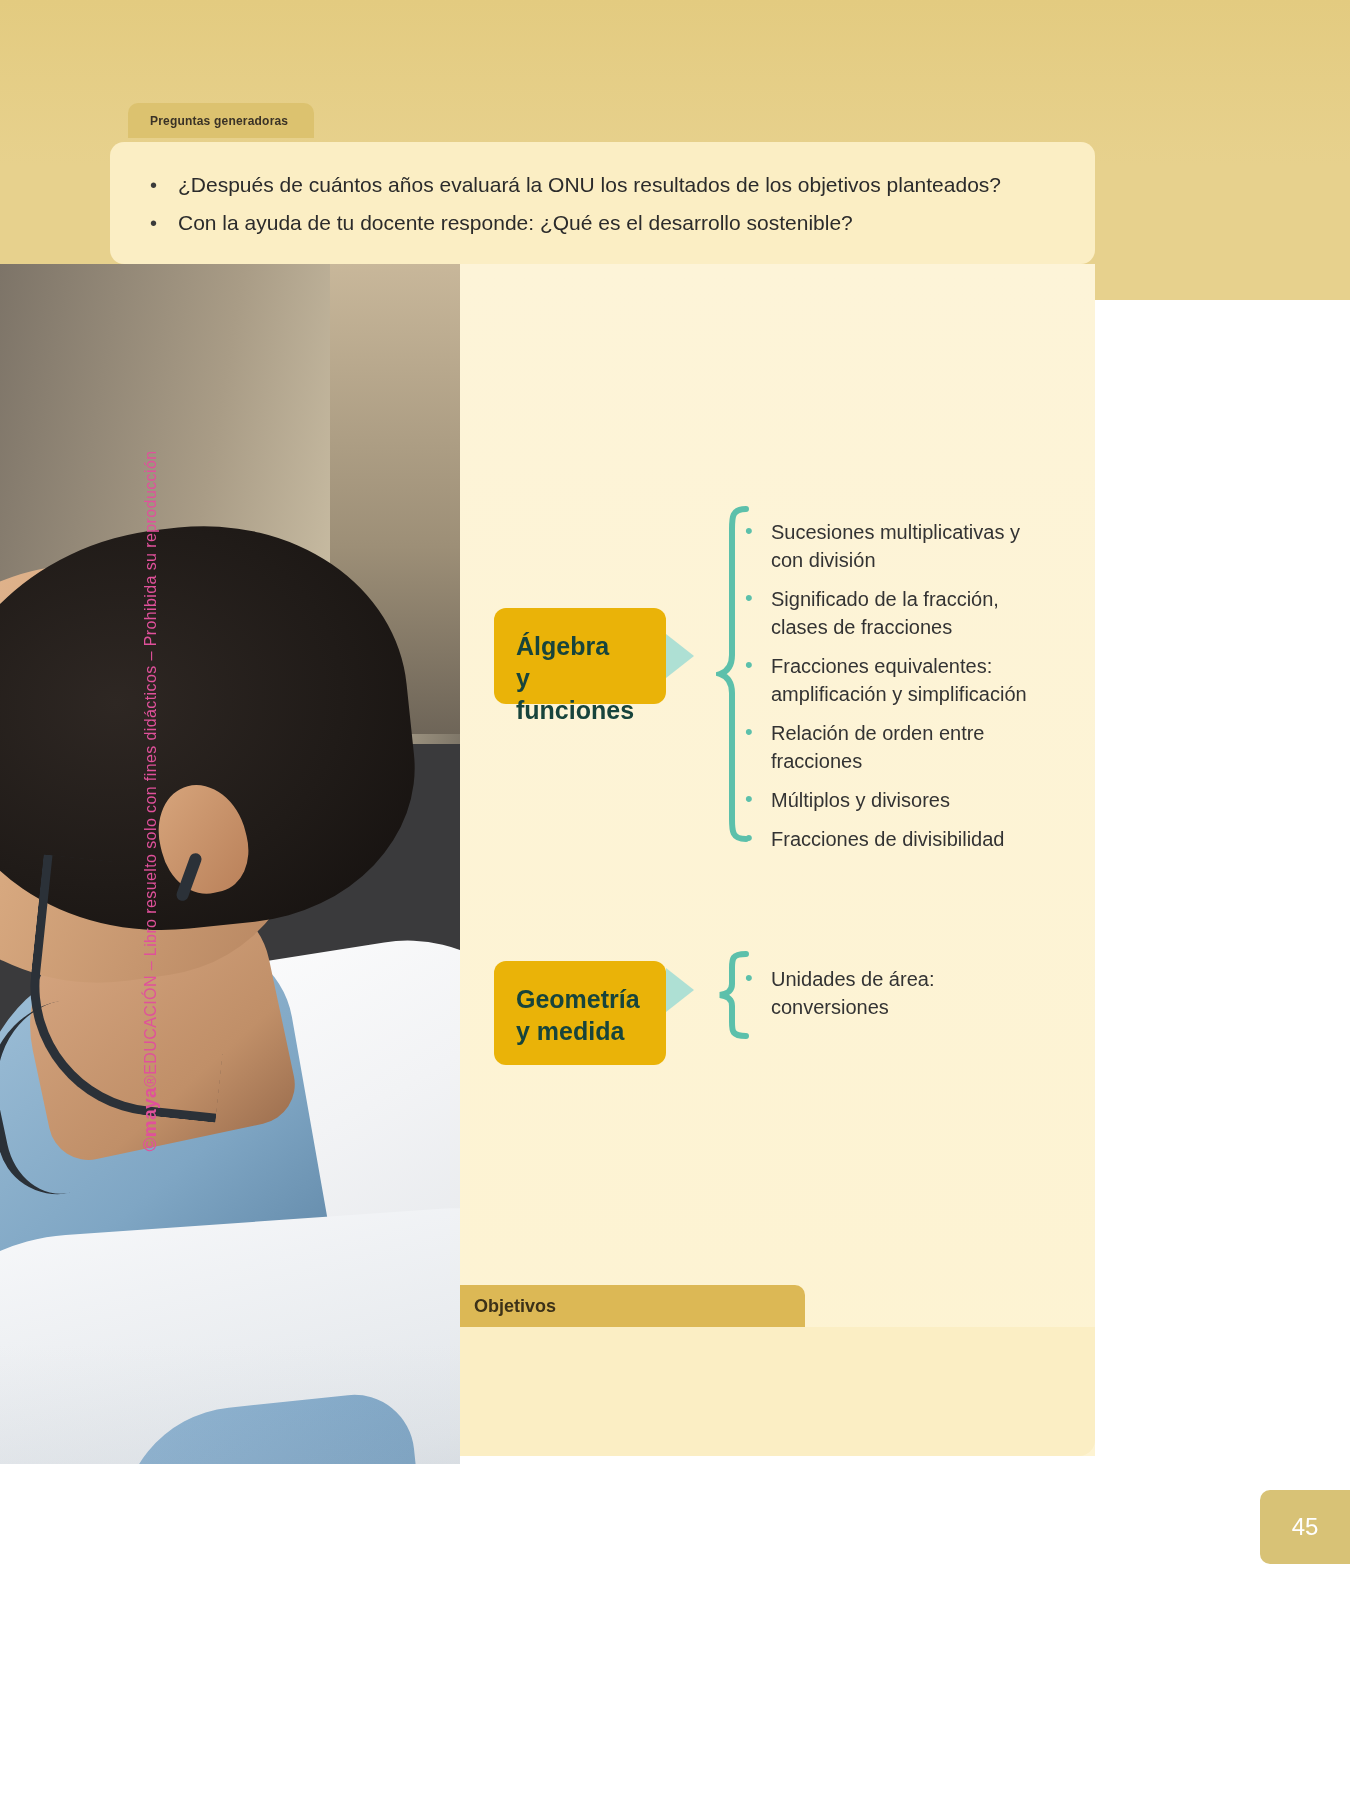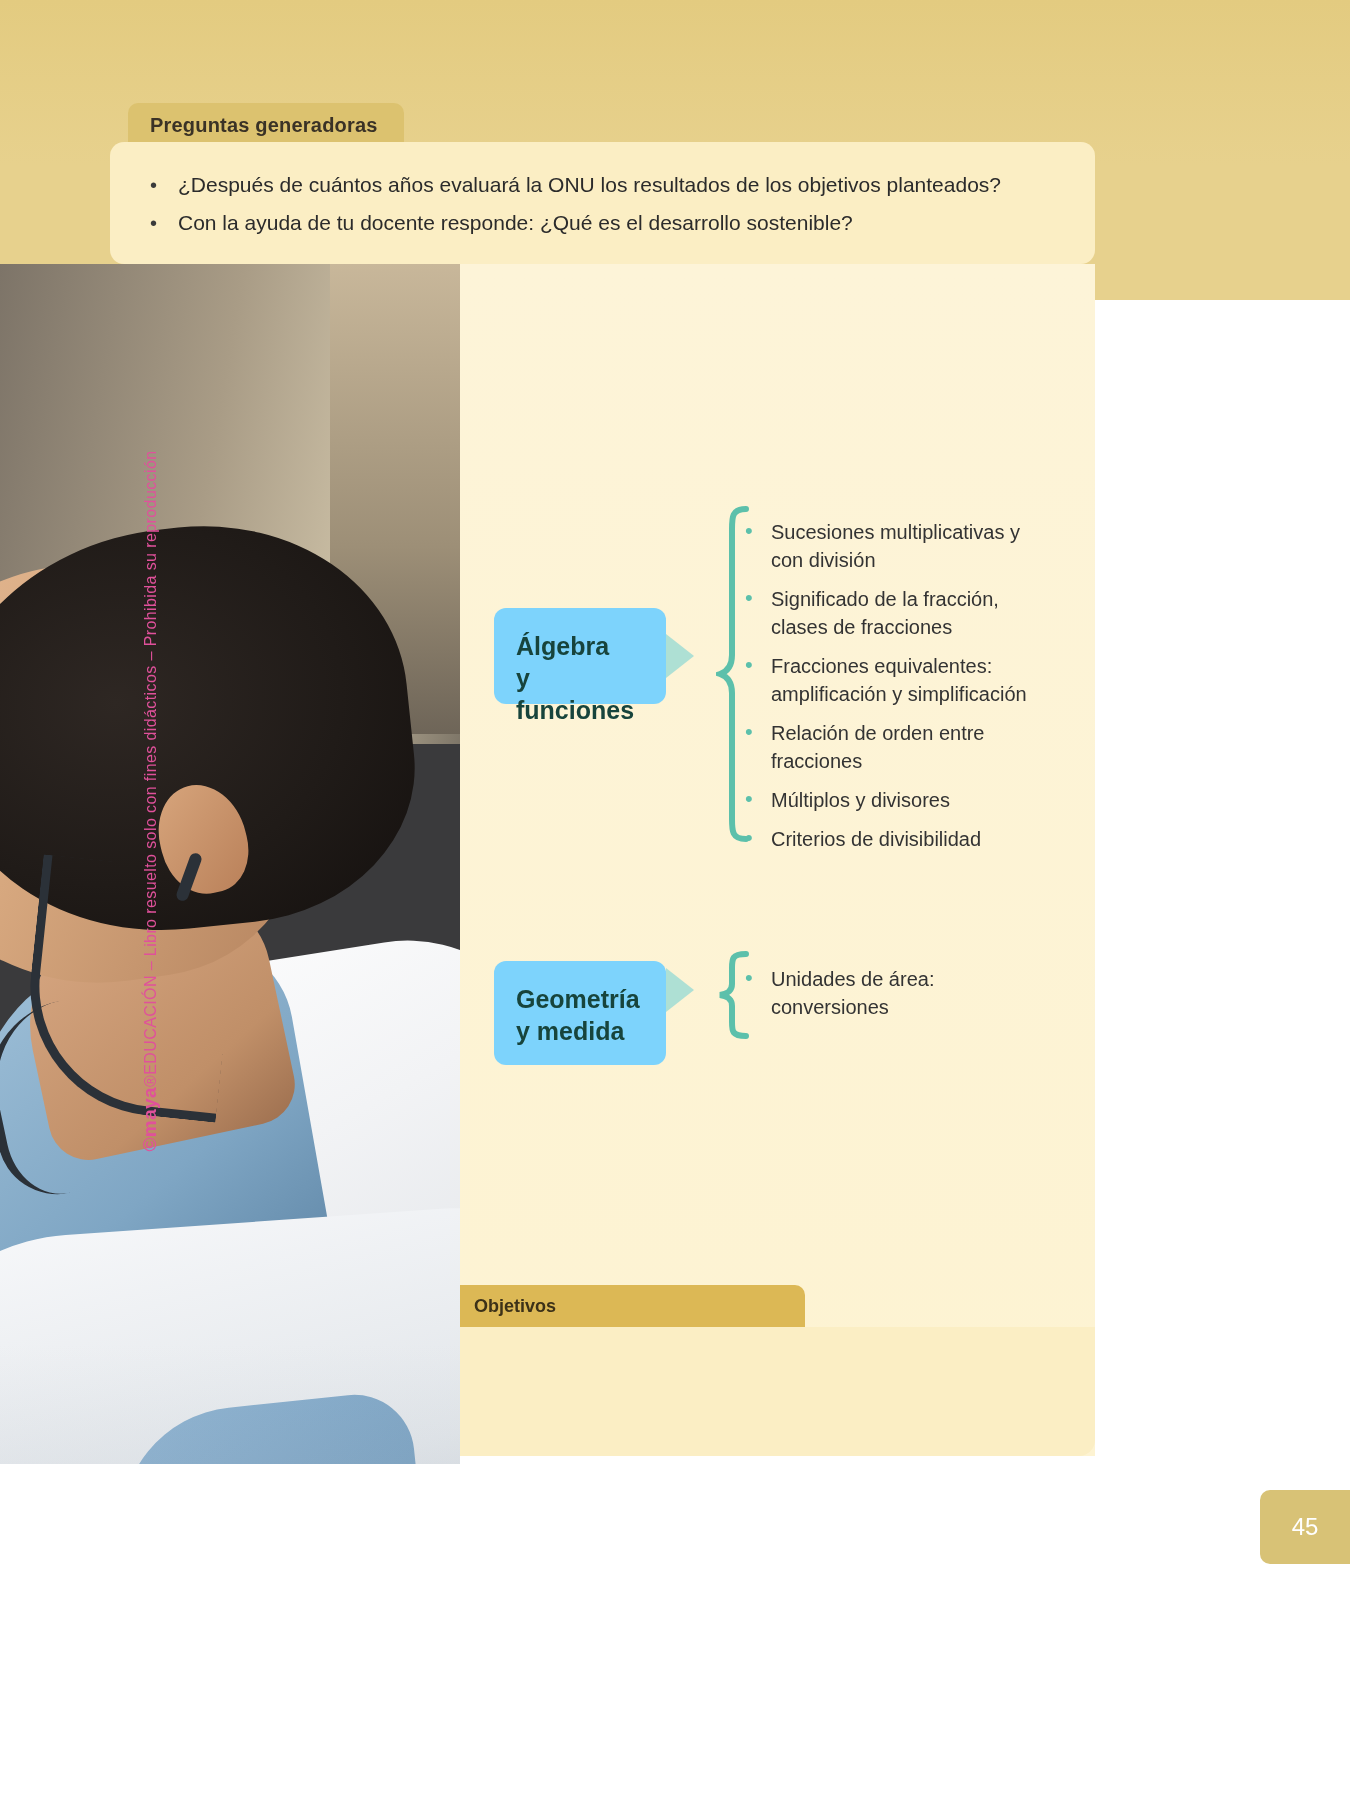--- a/index.html
+++ b/index.html
@@ -25,21 +25,21 @@
   .right-white{
     position:absolute;right:0;top:300px;width:90px;height:1420px;background:#fff;
   }
 
   
   .q-tab{
     position:absolute;left:128px;top:103px;
     background:#dcc26f;
     border-radius:10px 10px 0 0;
     padding:11px 26px 10px 22px;
-    font-size:20px;font-weight:bold;color:#3a3226;
+    font-size:12px;font-weight:bold;color:#3a3226;
     letter-spacing:.2px;
   }
   .q-panel{
     position:absolute;left:110px;top:142px;width:985px;height:122px;
     background:#fbeec4;
     border-radius:14px;
   }
   .q-list{
     position:absolute;left:150px;top:168px;width:940px;
     font-size:21px;color:#2b2b2b;line-height:34px;
@@ -147,21 +147,21 @@
     transform-origin:center center;
     font-size:16px;color:#e0519b;letter-spacing:.4px;
     white-space:nowrap;
     text-align:center;
   }
   .copyright b{font-weight:bold;font-size:19px;}
 
   
   .topic{
     position:absolute;
-    background:#7dd3fc;
+    background:#eab308;
     border-radius:12px;
     color:#17443c;
     font-size:25px;font-weight:bold;line-height:32px;
     padding:22px 18px 22px 22px;
     box-sizing:border-box;
   }
   .topic-1{left:494px;top:608px;width:172px;height:96px;}
   .topic-2{left:494px;top:938px;width:172px;height:104px;margin-top:23px;}
 
   .arrow{
@@ -300,21 +300,21 @@
   <div class="b-item">
       <span class="b-dot">•</span>
       <span class="b-text">Relación de orden entre fracciones</span>
     </div>
   <div class="b-item">
       <span class="b-dot">•</span>
       <span class="b-text">Múltiplos y divisores</span>
     </div>
   <div class="b-item">
       <span class="b-dot">•</span>
-      <span class="b-text">Criterios de divisibilidad</span>
+      <span class="b-text">Fracciones de divisibilidad</span>
     </div>
 </div>
 
 <div class="topic topic-2">
   <div>Geometría</div>
   <div>y medida</div>
 </div>
 <div class="arrow arrow-2"></div>
 <div class="brace" style="left:716px;top:950px;">
   <svg width="34" height="90" viewBox="0 0 34 90">

